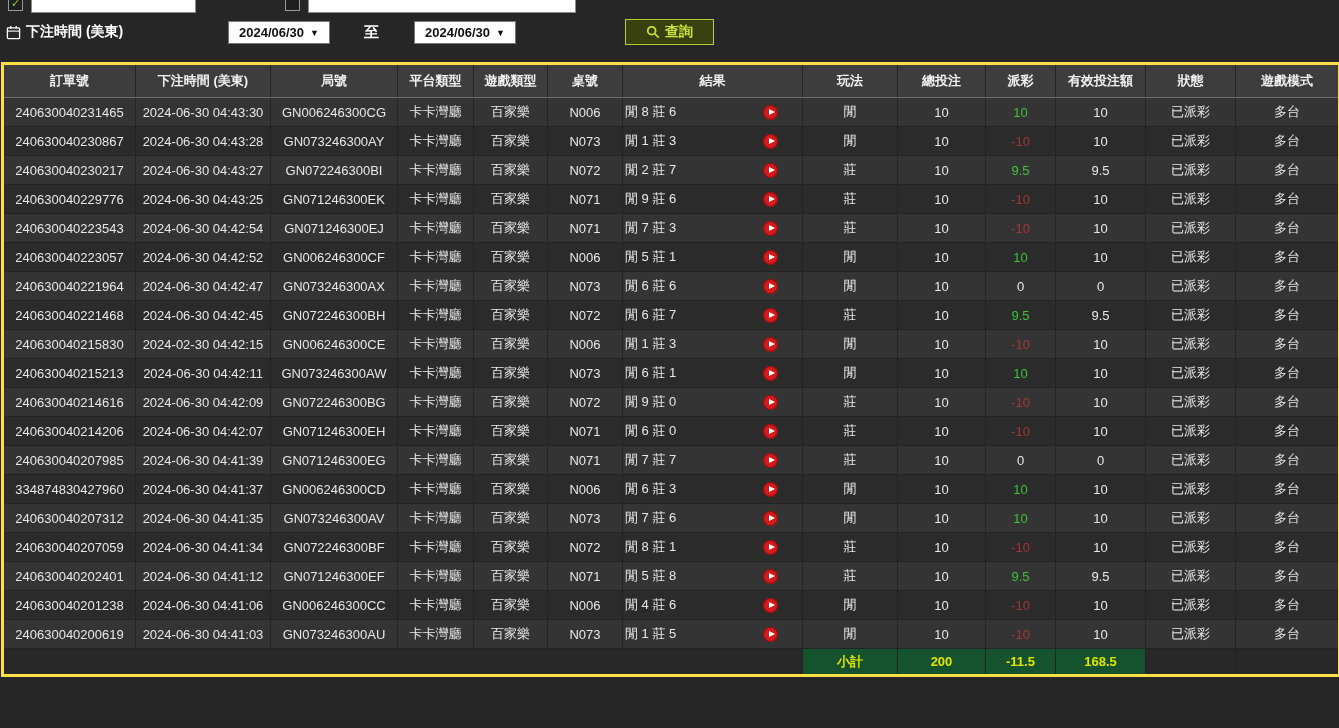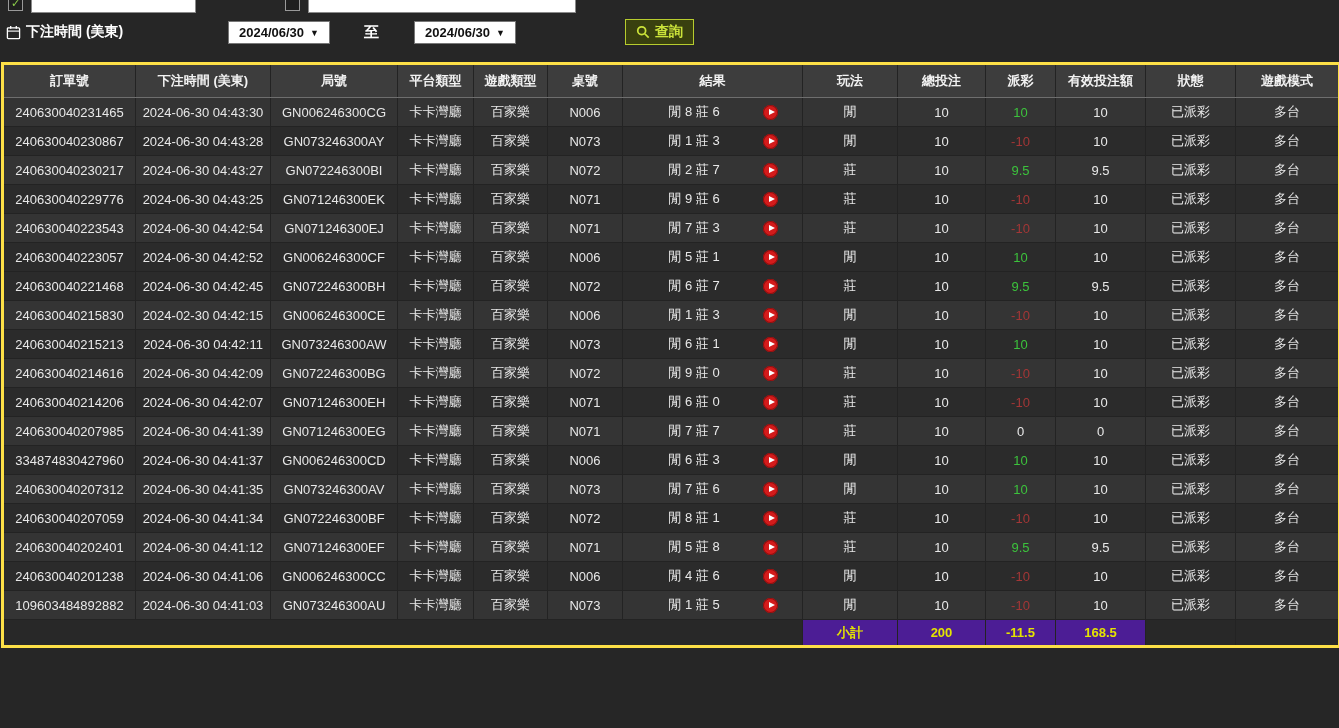--- a/index.html
+++ b/index.html
@@ -22,43 +22,43 @@
   .filter-bar{position:absolute;top:16px;left:0;width:100%;height:34px;}
   .bet-time-label{position:absolute;left:6px;top:7px;display:flex;align-items:center;gap:5px;
     font-size:14px;font-weight:bold;color:#ffffff;}
   .date-btn{position:absolute;top:5px;width:102px;height:23px;background:#ffffff;border:1px solid #777;
     color:#111;font-size:13px;font-weight:bold;display:flex;align-items:center;justify-content:center;gap:6px;
     cursor:pointer;box-sizing:border-box;}
   .date-btn .caret{font-size:9px;color:#111;}
   .date-from{left:228px;}
   .date-to{left:414px;}
   .to-label{position:absolute;left:364px;top:7px;font-size:15px;font-weight:bold;color:#ffffff;}
-  .query-btn{position:absolute;left:625px;top:3px;height:26px;padding:0 10px;
+  .query-btn{position:absolute;left:625px;top:3px;height:26px;padding:0 20px;
     background:#39400f;border:1px solid #b7cc2e;color:#cbe23a;font-size:14px;font-weight:bold;
     display:flex;align-items:center;gap:5px;cursor:pointer;}
   
   table.records{position:absolute;top:62px;left:1px;width:1337px;border-collapse:collapse;table-layout:fixed;
     border:3px solid #fde047;}
   table.records th{
     height:30px;background:#3d3d3d;color:#f2f2f2;font-size:13px;font-weight:bold;
     border:1px solid #232323;border-bottom:1px solid #6e6e6e;white-space:nowrap;overflow:hidden;}
   table.records td{
     height:28px;font-size:13px;color:#e8e8e8;text-align:center;
     border:1px solid #232323;white-space:nowrap;overflow:hidden;padding:0 2px;}
   tr.odd td{background:#343434;}
   tr.even td{background:#2b2b2b;}
   td.status{color:#a9b400;}
   td.result-cell{padding:0;}
   .result-wrap{display:flex;align-items:center;width:100%;}
-  .result-text{flex:1;text-align:center;}
+  .result-text{flex:1;text-align:left;}
   .play-icon{width:15px;height:15px;margin-right:22px;border-radius:50%;background:#d31b1b;
     box-shadow:inset 0 0 0 1px #8e0f0f;display:inline-flex;align-items:center;justify-content:center;cursor:pointer;flex:0 0 auto;}
   .play-icon::after{content:'';display:block;margin-left:2px;
     border-left:6px solid #ffffff;border-top:3.5px solid transparent;border-bottom:3.5px solid transparent;}
-  tr.footer-row td{background:#4c1d95;color:#e4e400;font-weight:bold;height:25px;border-top:1px solid #5f5f5f;}
+  tr.footer-row td{background:#14532d;color:#e4e400;font-weight:bold;height:25px;border-top:1px solid #5f5f5f;}
   tr.footer-row td.blank{background:#282828;}
 </style>
 </head>
 <body>
 
 <div class="page">
 
   <div class="top-clip">
     <div class="clip-group" style="left:8px;">
       <span class="clip-check">✓</span>
@@ -252,20 +252,40 @@
               <span class="play-icon"></span>
             </span>
           </td>
           <td>閒</td>
           <td>10</td>
           <td style="color: rgb(60, 194, 60);">10</td>
           <td>10</td>
           <td class="status">已派彩</td>
           <td>多台</td>
         </tr>
+        <tr class="odd">
+          <td>240630040221964</td>
+          <td>2024-06-30 04:42:47</td>
+          <td>GN073246300AX</td>
+          <td>卡卡灣廳</td>
+          <td>百家樂</td>
+          <td>N073</td>
+          <td class="result-cell">
+            <span class="result-wrap">
+              <span class="result-text">閒 6 莊 6</span>
+              <span class="play-icon"></span>
+            </span>
+          </td>
+          <td>閒</td>
+          <td>10</td>
+          <td style="color: rgb(232, 232, 232);">0</td>
+          <td>0</td>
+          <td class="status">已派彩</td>
+          <td>多台</td>
+        </tr>
         <tr class="even">
           <td>240630040221468</td>
           <td>2024-06-30 04:42:45</td>
           <td>GN072246300BH</td>
           <td>卡卡灣廳</td>
           <td>百家樂</td>
           <td>N072</td>
           <td class="result-cell">
             <span class="result-wrap">
               <span class="result-text">閒 6 莊 7</span>
@@ -473,21 +493,21 @@
             </span>
           </td>
           <td>閒</td>
           <td>10</td>
           <td style="color: rgb(163, 54, 54);">-10</td>
           <td>10</td>
           <td class="status">已派彩</td>
           <td>多台</td>
         </tr>
         <tr class="odd">
-          <td>109603484892882</td>
+          <td>240630040200619</td>
           <td>2024-06-30 04:41:03</td>
           <td>GN073246300AU</td>
           <td>卡卡灣廳</td>
           <td>百家樂</td>
           <td>N073</td>
           <td class="result-cell">
             <span class="result-wrap">
               <span class="result-text">閒 1 莊 5</span>
               <span class="play-icon"></span>
             </span>

